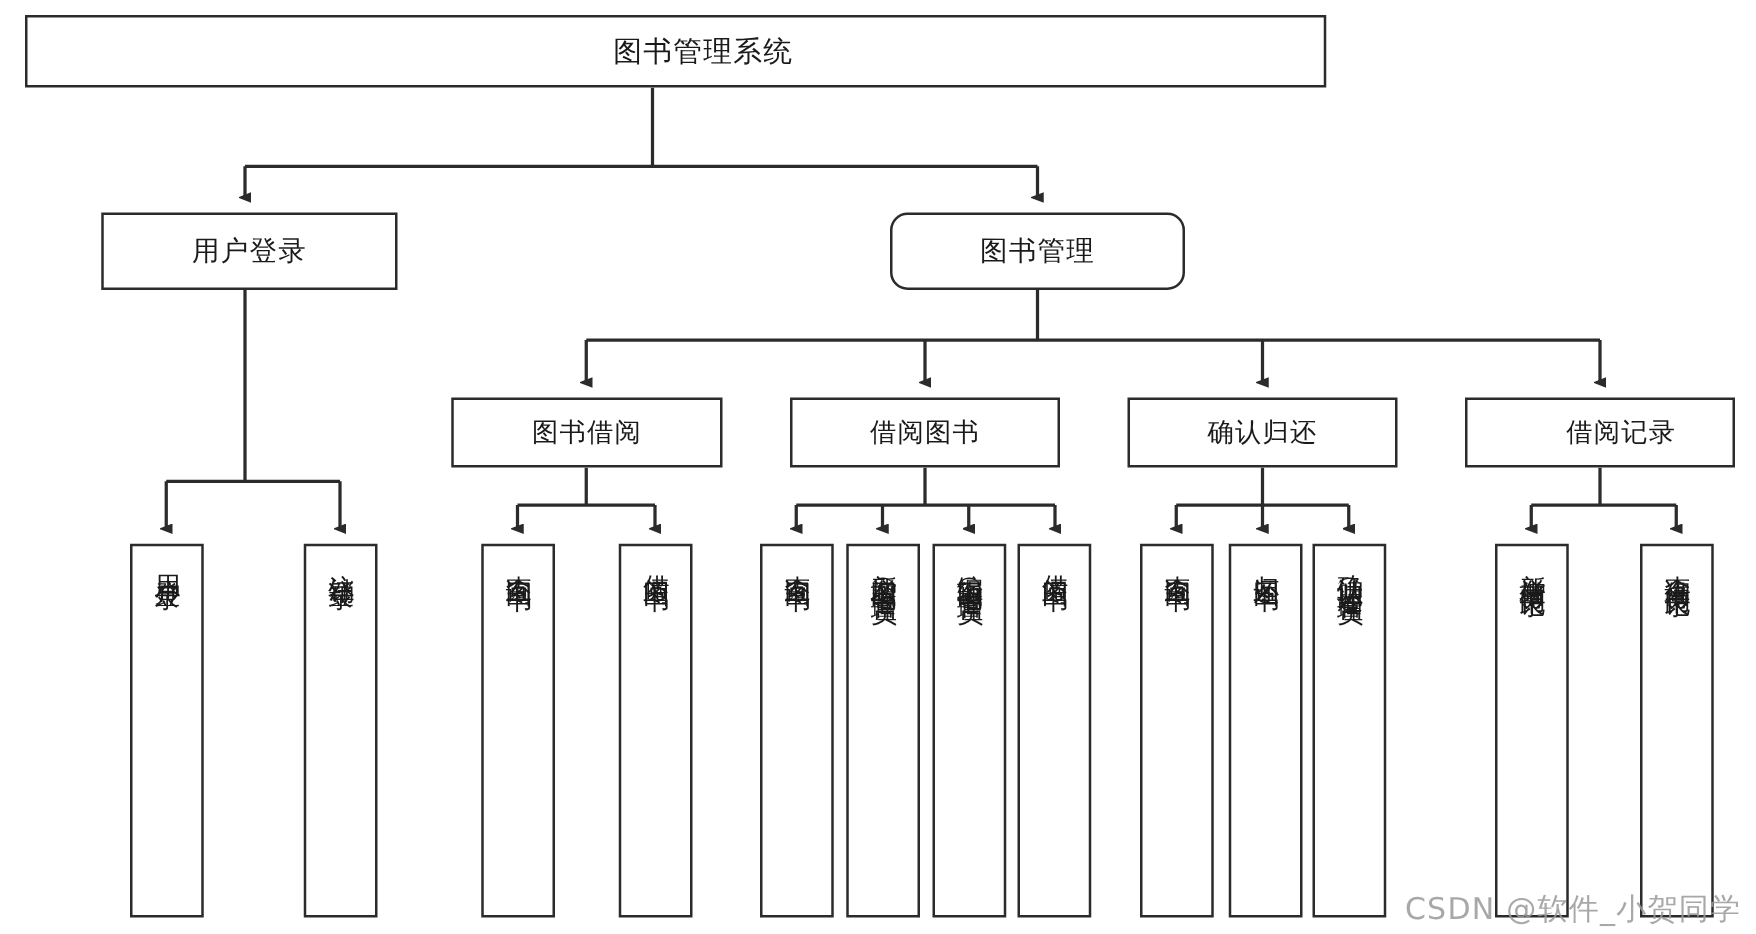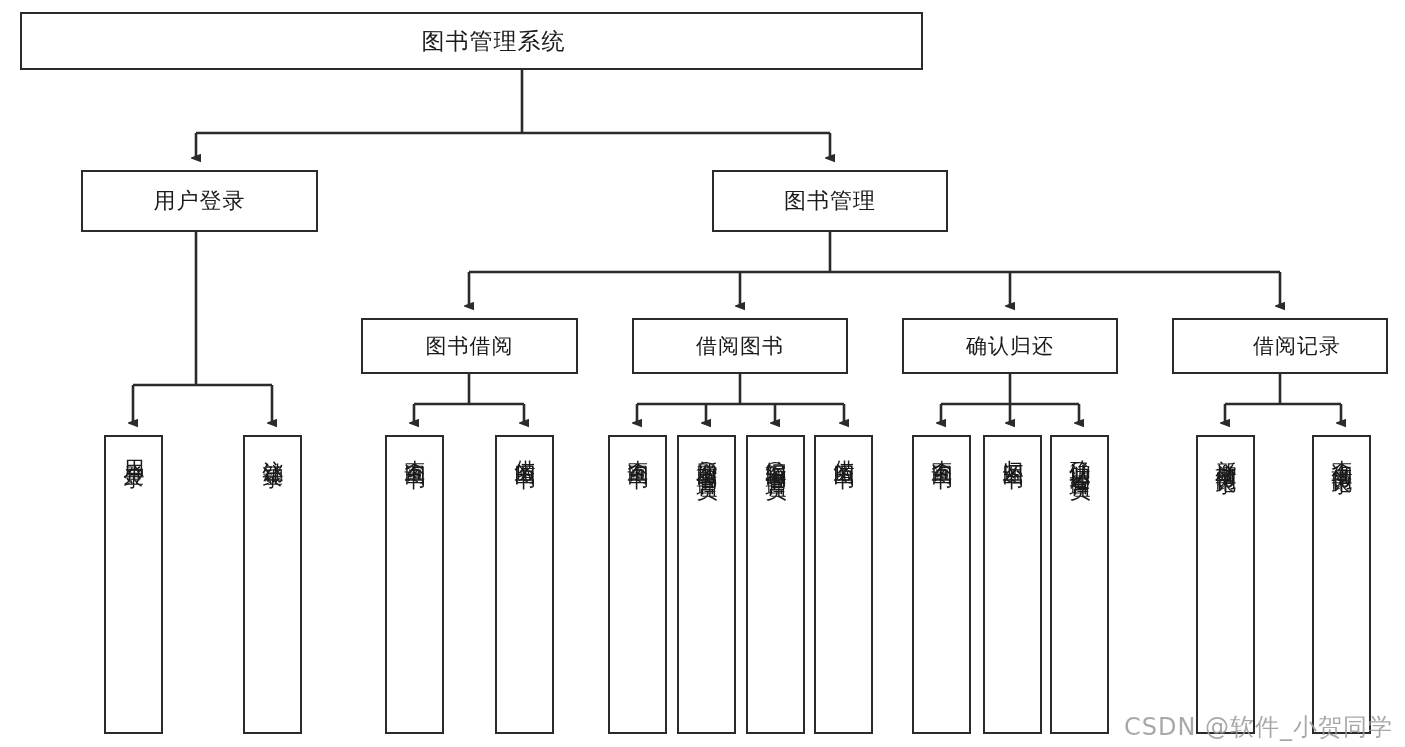--- a/index.html
+++ b/index.html
@@ -105,28 +105,28 @@
       <path d="M1010,404 L1010,423" marker-end="url(#arrow)"></path>
       <path d="M1079,404 L1079,423" marker-end="url(#arrow)"></path>
 
       <path d="M1280,374 L1280,404"></path>
       <path d="M1225,404 L1341,404"></path>
       <path d="M1225,404 L1225,423" marker-end="url(#arrow)"></path>
       <path d="M1341,404 L1341,423" marker-end="url(#arrow)"></path>
     </g>
   </svg>
 
-  <div class="node root" style="left:20px;top:12px;width:903px;height:58px;padding-left:44px;">
+  <div class="node root" style="left:20px;top:12px;width:1041px;height:58px;padding-left:44px;">
     <span class="htext">图书管理系统</span>
   </div>
 
   <div class="node lvl1" style="left:81px;top:170px;width:237px;height:62px;">
     <span class="htext">用户登录</span>
   </div>
-  <div class="node lvl1" style="left:712px;top:170px;width:236px;height:62px;">
+  <div class="node lvl1" style="left:712px;top:170px;width:236px;height:62px;border-radius:14px;">
     <span class="htext">图书管理</span>
   </div>
 
   <div class="node lvl2" style="left:361px;top:318px;width:217px;height:56px;">
     <span class="htext">图书借阅</span>
   </div>
   <div class="node lvl2" style="left:632px;top:318px;width:216px;height:56px;">
     <span class="htext">借阅图书</span>
   </div>
   <div class="node lvl2" style="left:902px;top:318px;width:216px;height:56px;">

